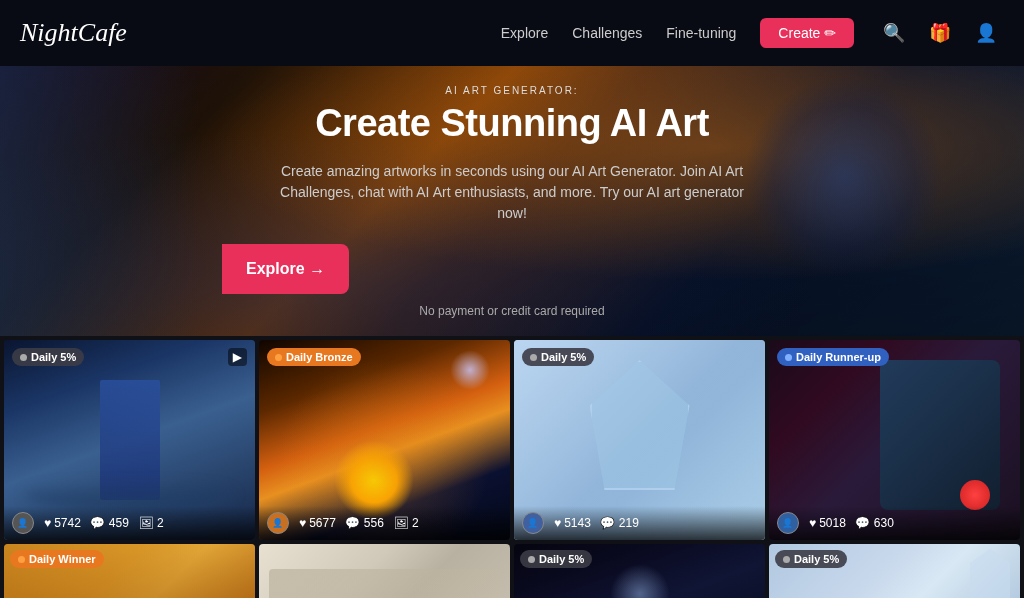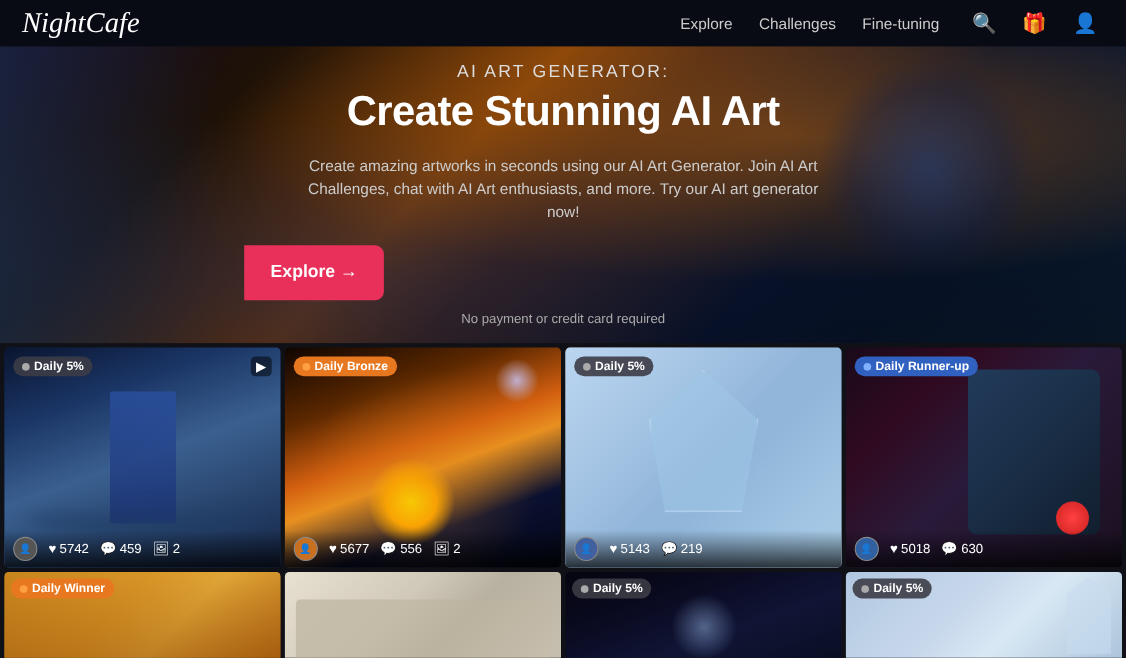--- a/index.html
+++ b/index.html
@@ -1,21 +1,21 @@
 <!DOCTYPE html>
 <html><head>
   <meta charset="utf-8">
   <style>
     * { margin: 0; padding: 0; box-sizing: border-box; }
     body { font-family: 'Segoe UI', Arial, sans-serif; background: #0f1117; color: #fff; width: 1024px; height: 598px; overflow: hidden; }
 
     
     .navbar {
       display: flex; align-items: center; justify-content: space-between;
-      padding: 0 20px; height: 42px;
+      padding: 0 20px; height: 66px;
       background: rgba(10,12,20,0.95); position: relative; z-index: 10;
     }
     .navbar-logo {
       font-family: 'Brush Script MT', cursive; font-size: 26px; color: #fff; font-style: italic;
     }
     .navbar-links { display: flex; align-items: center; gap: 24px; }
     .navbar-links a {
       color: #ccc; text-decoration: none; font-size: 14px; cursor: pointer;
     }
     .btn-create-nav {
@@ -46,21 +46,21 @@
     
     .hero-swirl {
       position: absolute; top: 10px; right: 80px; width: 200px; height: 200px;
       background: radial-gradient(ellipse at center, rgba(30,60,120,0.6) 0%, rgba(10,30,80,0.3) 50%, transparent 70%);
       border-radius: 50%; transform: rotate(-20deg);
     }
     .hero-content {
       position: relative; z-index: 2; text-align: center; width: 100%;
     }
     .hero-subtitle {
-      font-size: 16px; color: #ddd; letter-spacing: 2px; text-transform: uppercase; margin-bottom: 6px;
+      font-size: 10px; color: #ddd; letter-spacing: 2px; text-transform: uppercase; margin-bottom: 6px;
     }
     .hero-title {
       font-size: 38px; font-weight: 800; color: #fff; margin-bottom: 16px; letter-spacing: -0.5px;
     }
     .hero-desc {
       font-size: 14px; color: #ccc; max-width: 480px; margin: 0 auto 20px; line-height: 1.5;
     }
     .hero-search {
       display: flex; align-items: center; width: 580px; margin: 0 auto 10px;
     }
@@ -131,20 +131,21 @@
   </style>
 </head>
 <body>
 
 <nav class="navbar">
   <div class="navbar-logo">NightCafe</div>
   <div class="navbar-links">
     <a>Explore</a>
     <a>Challenges</a>
     <a>Fine-tuning</a>
+    <button class="btn-create-nav">Create ✏</button>
     <div class="navbar-icons">
       <button class="nav-icon-btn">
         <span>🔍</span>
       </button>
       <button class="nav-icon-btn">
         <span>🎁</span>
       </button>
       <button class="nav-icon-btn">
         <span>👤</span>
       </button>

